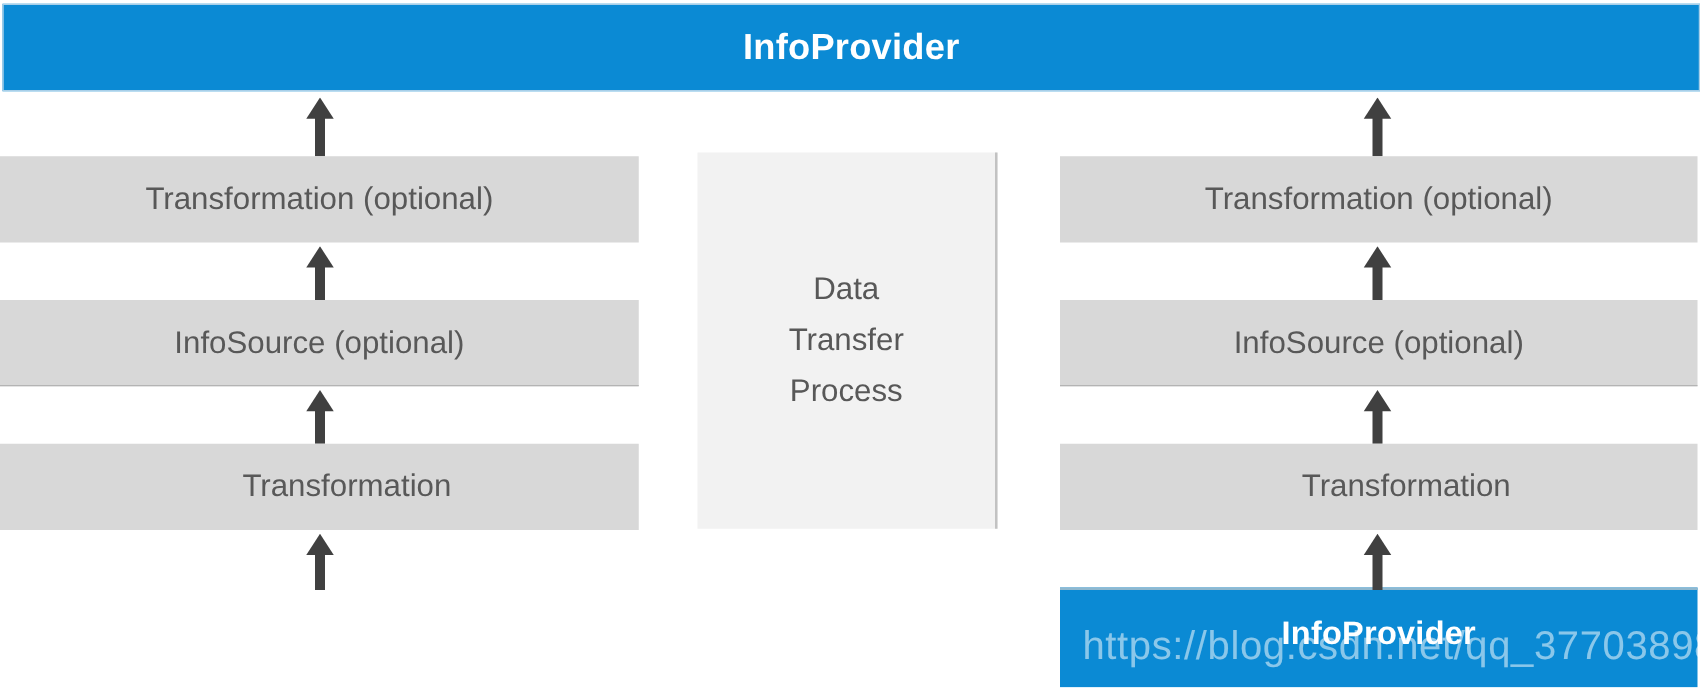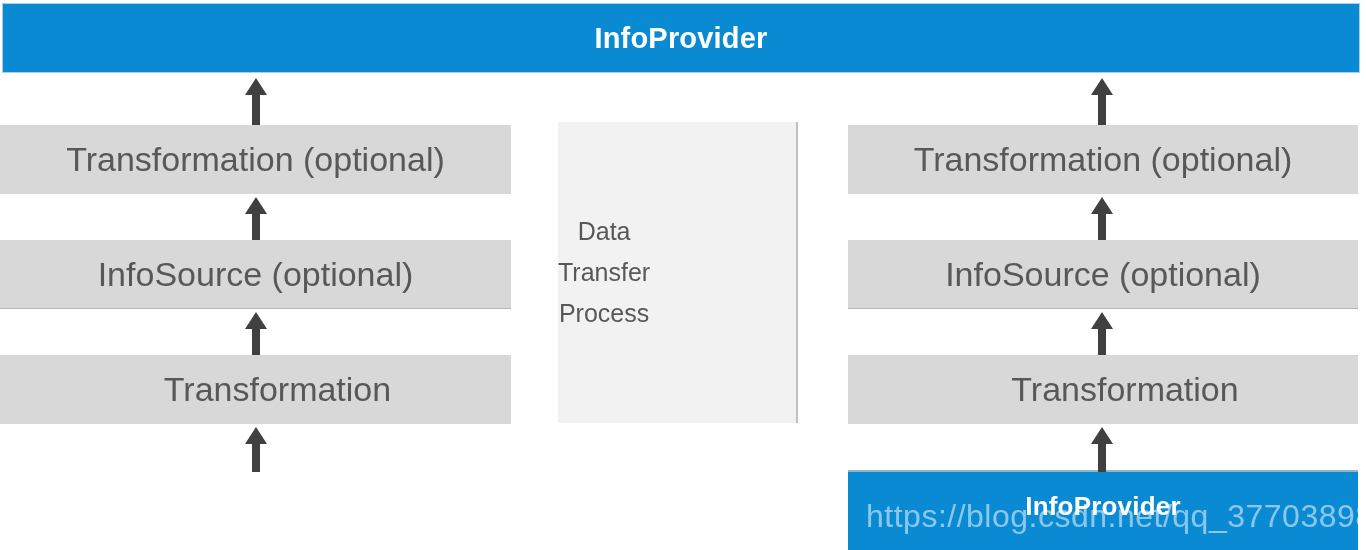--- a/index.html
+++ b/index.html
@@ -78,21 +78,21 @@
   .grey-box {
     position: absolute;
     background: #d8d8d8;
     display: flex;
     align-items: center;
     justify-content: center;
     box-sizing: border-box;
   }
   .grey-box .box-label {
     color: #585858;
-    font-size: 34px;
+    font-size: 25px;
     white-space: nowrap;
   }
   .grey-box.with-rule {
     border-bottom: 1px solid #b4b4b4;
   }
 
   .col-left  { left: 0px;   width: 511px; }
   .col-right { left: 848px; width: 510px; }
 
   .row-1 { top: 125px; height: 69px; }
@@ -103,21 +103,21 @@
   #box-dtp {
     position: absolute;
     left: 558px;
     top: 122px;
     width: 240px;
     height: 301px;
     background: #f2f2f2;
     border-right: 2px solid #c2c2c2;
     display: flex;
     align-items: center;
-    justify-content: flex-start;
+    justify-content: center;
     box-sizing: border-box;
   }
   #box-dtp .box-label {
     color: #585858;
     font-size: 25px;
     line-height: 41px;
     text-align: center;
     white-space: pre-line;
   }
 

